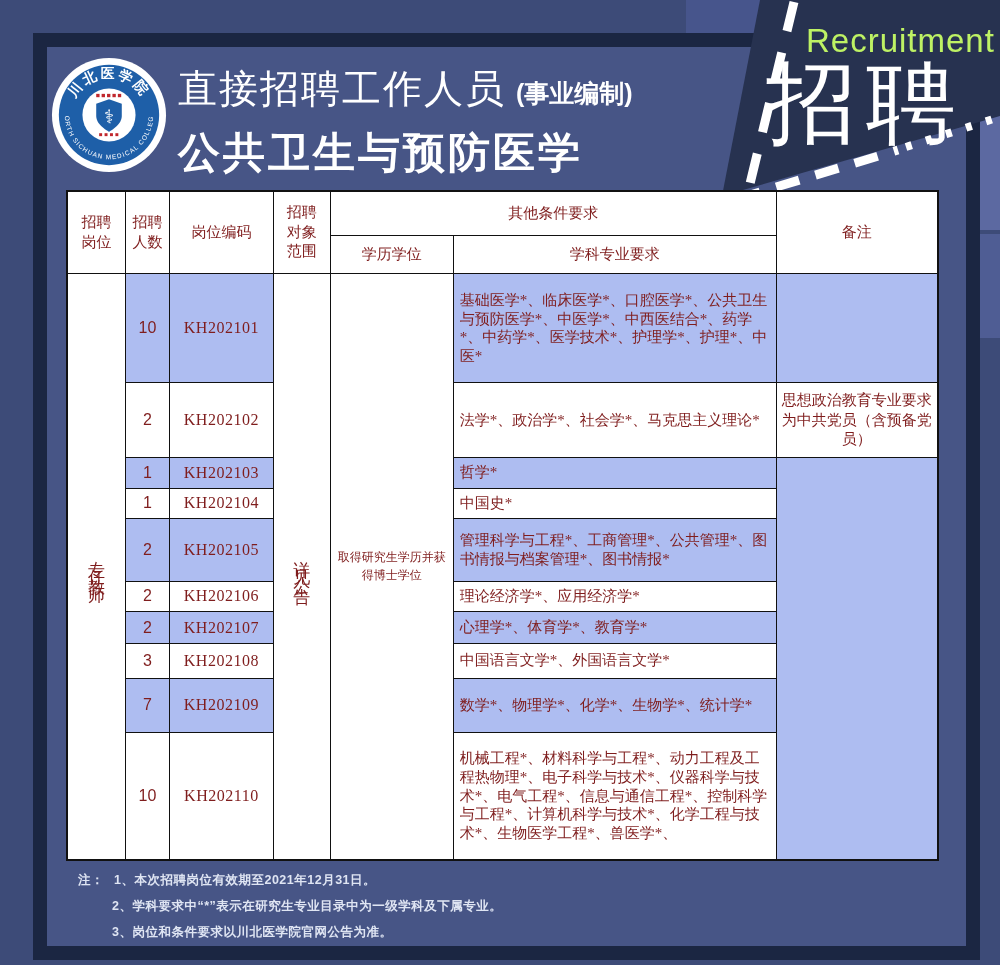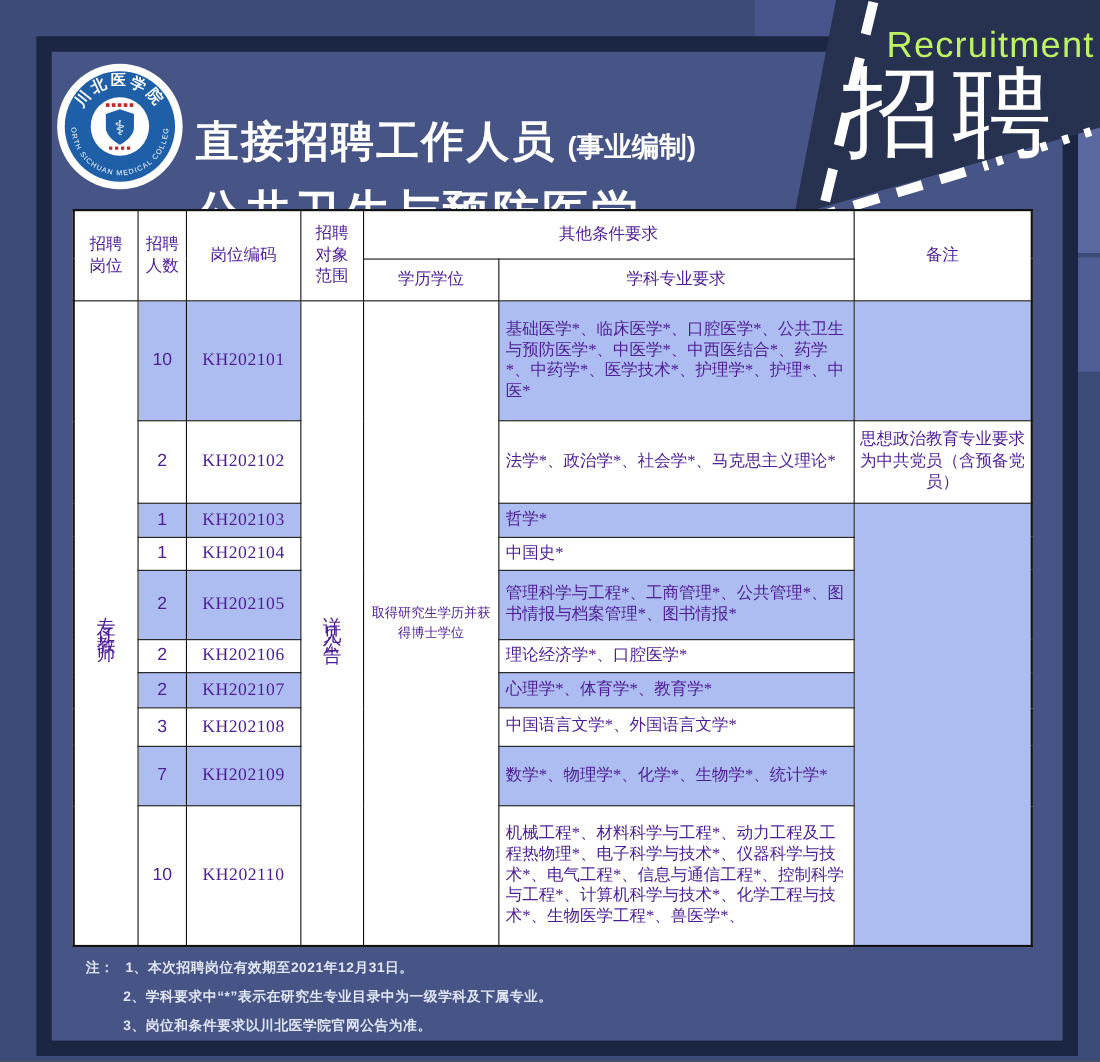--- a/index.html
+++ b/index.html
@@ -31,28 +31,28 @@
 
   .rec-en{position:absolute;left:806px;top:22px;color:#bef264;font-size:33px;font-weight:300;letter-spacing:1px;}
   .rec-cn{position:absolute;left:766px;top:58px;color:#ffffff;font-size:90px;letter-spacing:10px;font-weight:400;line-height:1;}
 
   
   .logo{position:absolute;left:50px;top:56px;width:118px;height:118px;}
 
   
   .titles{position:absolute;left:178px;top:62px;color:var(--title_text);}
   .t-line1{display:flex;align-items:baseline;gap:10px;white-space:nowrap;}
-  .t-main{font-size:39px;font-weight:bold;letter-spacing:2px;margin-top:40px;}
+  .t-main{font-size:39px;font-weight:normal;letter-spacing:2px;}
   .t-suffix{font-size:25px;font-weight:bold;}
   .t-line2{font-size:42px;font-weight:bold;letter-spacing:3px;margin-top:9px;white-space:nowrap;}
 
   
   .table-wrap{position:absolute;left:66px;top:190px;width:873px;height:671px;background:#fff;}
   table{border-collapse:collapse;width:100%;height:100%;table-layout:fixed;
-        font-family:"Liberation Serif","DejaVu Serif",serif;color:#4c1d95;}
+        font-family:"Liberation Serif","DejaVu Serif",serif;color:#7f1d1d;}
   td,th{border:1.5px solid var(--table_border);vertical-align:middle;text-align:center;overflow:hidden;}
   table{border:2.5px solid var(--table_border);}
   th{font-weight:normal;font-size:15px;line-height:1.25;}
   .w2{display:inline-block;width:34px;line-height:1.3;}
   .hl{background:var(--highlight);}
   .num{font-family:Liberation Sans, sans-serif;font-size:16px;}
   .code{font-family:Liberation Serif, serif;font-size:16px;letter-spacing:.5px;}
   .majors{text-align:left;font-size:15px;line-height:1.26;padding:3px 4px 3px 6px;}
   .remark-cell{text-align:center;font-size:15px;line-height:1.3;padding:2px 4px;}
   .vert{writing-mode:vertical-rl;text-orientation:upright;letter-spacing:9px;font-size:17px;}
@@ -176,21 +176,21 @@
         <td class="majors">中国史*</td>
       </tr>
       <tr style="height:62px">
         <td class="hl num">2</td>
         <td class="hl code">KH202105</td>
         <td class="hl majors">管理科学与工程*、工商管理*、公共管理*、图书情报与档案管理*、图书情报*</td>
       </tr>
       <tr style="height:30px">
         <td class="num">2</td>
         <td class="code">KH202106</td>
-        <td class="majors">理论经济学*、口腔医学*</td>
+        <td class="majors">理论经济学*、应用经济学*</td>
       </tr>
       <tr style="height:32px">
         <td class="hl num">2</td>
         <td class="hl code">KH202107</td>
         <td class="hl majors">心理学*、体育学*、教育学*</td>
       </tr>
       <tr style="height:34px">
         <td class="num">3</td>
         <td class="code">KH202108</td>
         <td class="majors">中国语言文学*、外国语言文学*</td>

